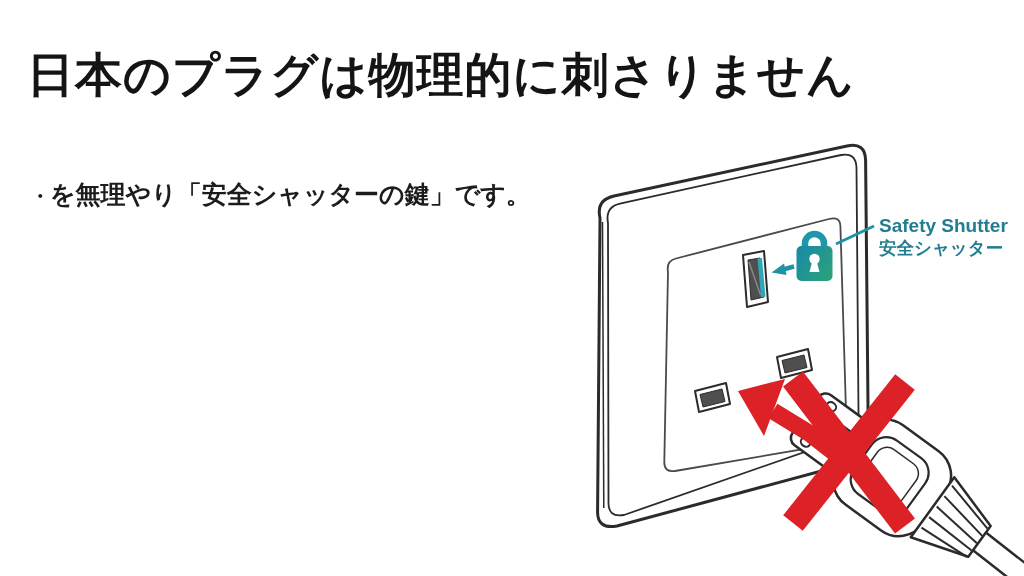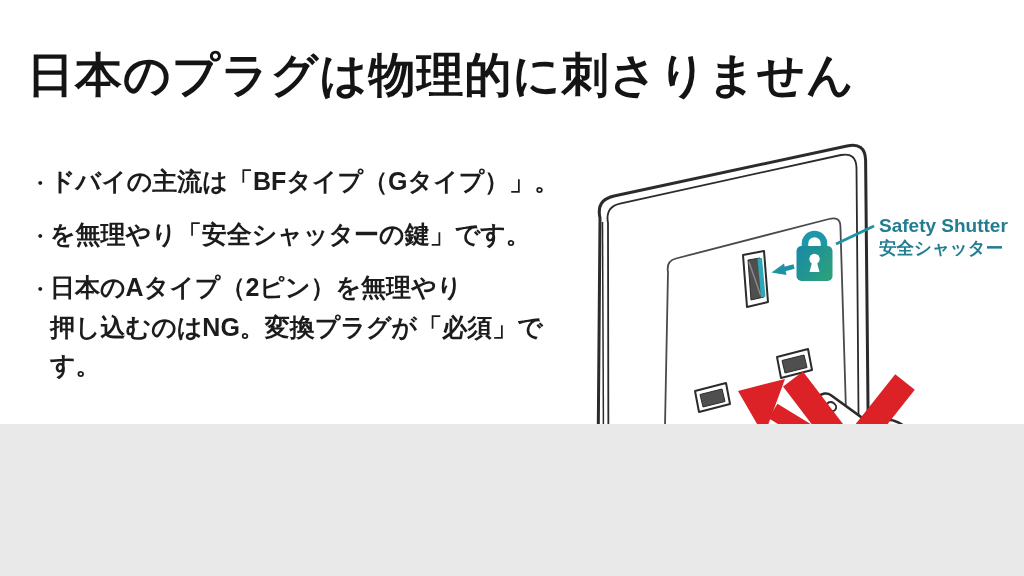--- a/index.html
+++ b/index.html
@@ -2,21 +2,21 @@
 <html style="--red: #dc2127; --teal: #1f93a3; --teal-dark: #1789a8; --green: #2ba07c; --teal-text: #227d91; --ink: #1c1c1c; --outline: #2b2b2b; --slot: #4f4f4f; --slot-teal: #2ea7b8; --bg: #ffffff;"><head>
 <meta charset="utf-8">
 <style>
   :root{
     --red:#dc2127; --teal:#1f93a3; --teal-dark:#1789a8; --green:#2ba07c;
     --teal-text:#227d91; --ink:#1c1c1c; --outline:#2b2b2b; --slot:#4f4f4f;
     --slot-teal:#2ea7b8; --bg:#ffffff;
   }
   html,body{margin:0;padding:0;background:#e9e9e9;}
   .canvas{
-    position:relative; width:1024px; height:424px; background:var(--bg);
+    position:relative; width:1024px; height:576px; background:var(--bg);
     overflow:hidden; font-family:"Liberation Sans","DejaVu Sans",sans-serif;
     color:var(--ink);
   }
   .title{
     position:absolute; left:27px; top:44px; font-size:47px; font-weight:800;
     letter-spacing:1px; color:#141414; white-space:nowrap;
   }
   .bullets{position:absolute; left:30px; top:162px; width:550px;}
   .bullet{margin-bottom:13px; font-size:25px; font-weight:700; line-height:38px;}
   .bullet .marker{display:inline-block; width:20px; font-size:20px;}
@@ -31,28 +31,23 @@
 </style>
 </head>
 <body>
 
 <div class="canvas">
 
   <div class="title">日本のプラグは物理的に刺さりません</div>
 
   <div class="bullets">
     <div class="bullet">
-      <div><span class="marker">・</span><span>ドバイの主流は「BFタイプ（Gタイプ）」。</span></div>
     </div>
     <div class="bullet">
       <div><span class="marker">・</span><span>を無理やり「安全シャッターの鍵」です。</span></div>
-    </div>
-    <div class="bullet">
-      <div><span class="marker">・</span><span>日本のAタイプ（2ピン）を無理やり</span></div>
-      <div class="indent">押し込むのはNG。変換プラグが「必須」です。</div>
     </div>
   </div>
 
   <svg class="illustration" viewBox="0 0 464 446" width="464" height="446">
     <defs>
       <linearGradient id="lockgrad" x1="0" y1="0" x2="1" y2="0.7">
         <stop offset="0" stop-color="#1789a8"></stop>
         <stop offset="1" stop-color="#2ba07c"></stop>
       </linearGradient>
     </defs>

